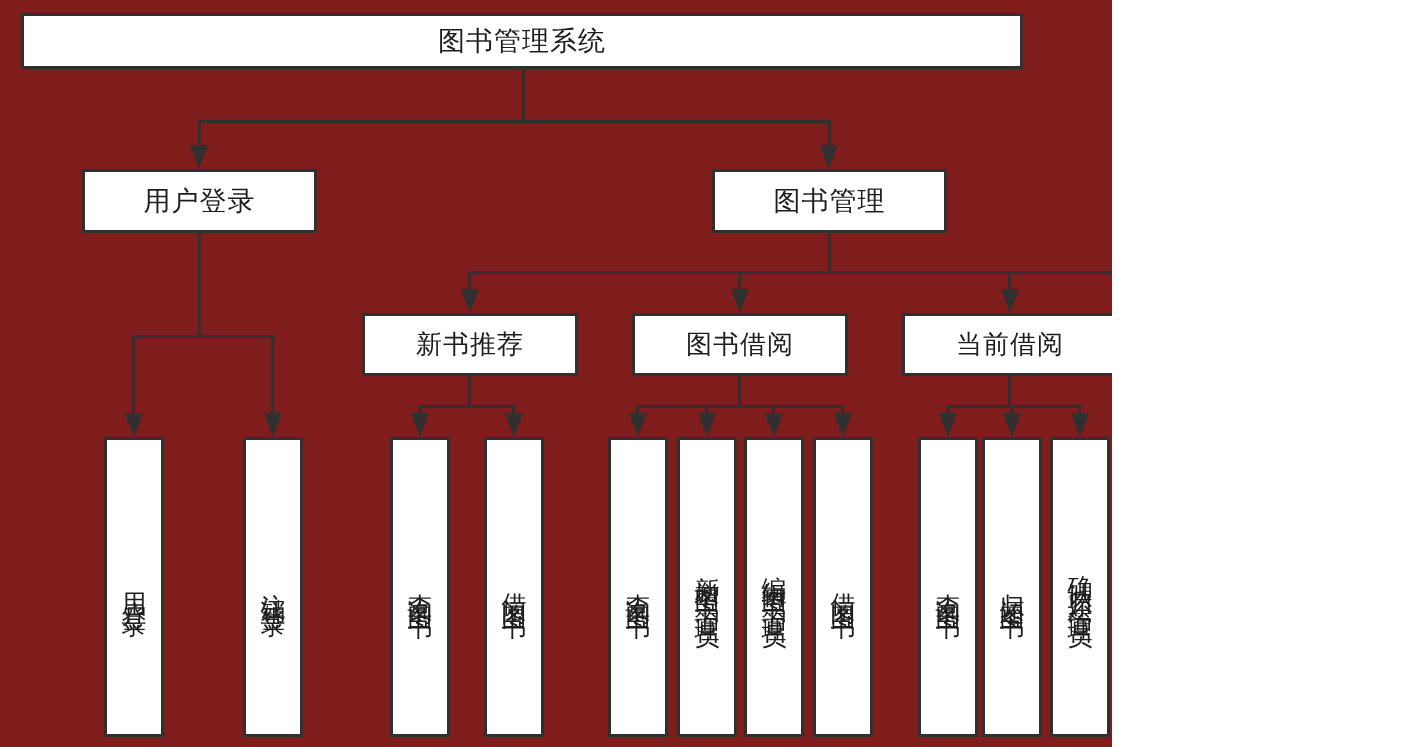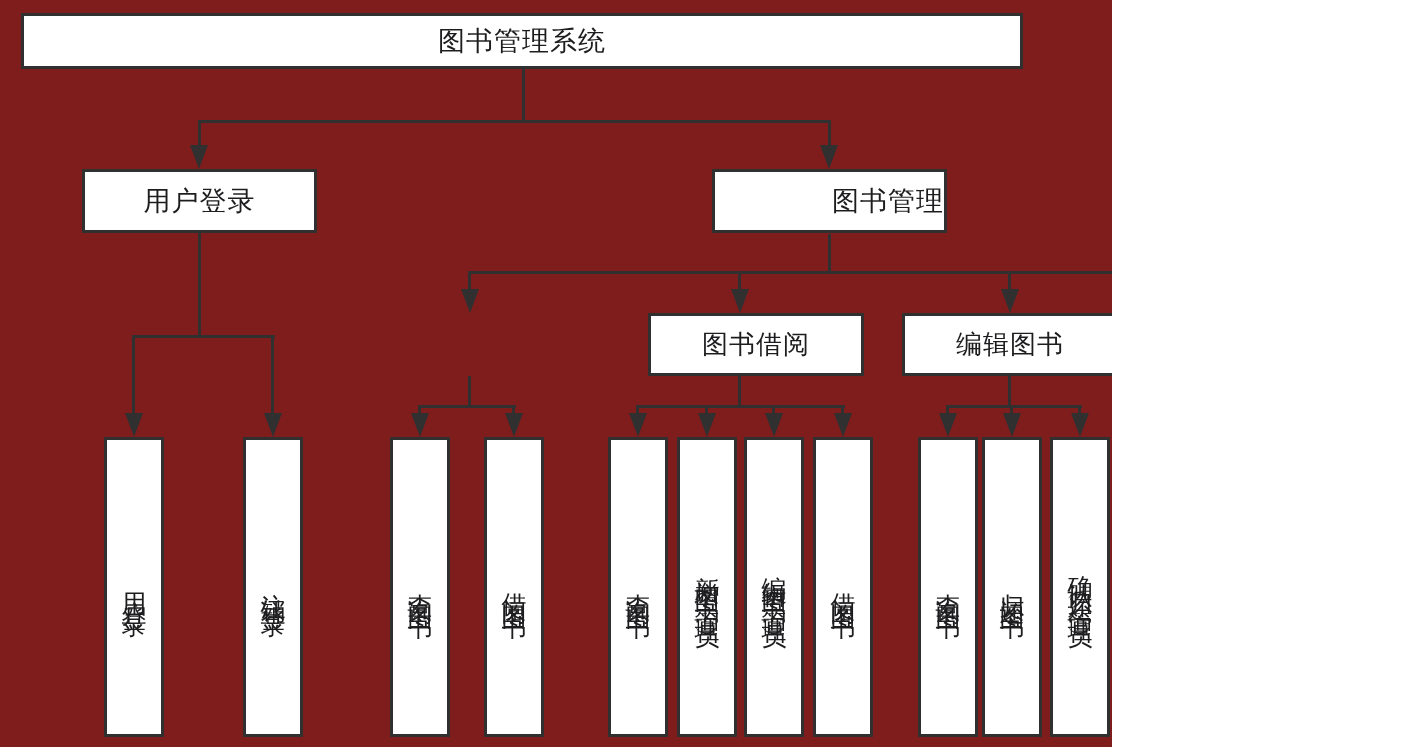--- a/index.html
+++ b/index.html
@@ -61,29 +61,32 @@
 
 <div id="stage">
 
   <div class="box root-box">
     <span class="lbl">图书管理系统</span>
   </div>
 
   <div class="box l1-box" style="left:82px;">
     <span class="lbl">用户登录</span>
   </div>
-  <div class="box l1-box" style="left:712px;justify-content:flex-end;">
+  <div class="box l1-box" style="left:712px;">
     <span class="lbl">图书管理</span>
   </div>
 
-  <div class="box l2-box" style="left:648px;justify-content:center;">
+  <div class="box l2-box" style="left:362px;">
+    <span class="lbl">新书推荐</span>
+  </div>
+  <div class="box l2-box" style="left:632px;justify-content:center;">
     <span class="lbl">图书借阅</span>
   </div>
   <div class="box l2-box" style="left:902px;">
-    <span class="lbl">编辑图书</span>
+    <span class="lbl">当前借阅</span>
   </div>
 
   <div class="box leaf-box" style="left:104px;">
     <span class="lbl">用户登录</span>
   </div>
   <div class="box leaf-box" style="left:243px;">
     <span class="lbl">注销登录</span>
   </div>
   <div class="box leaf-box" style="left:390px;">
     <span class="lbl">查询图书</span>

